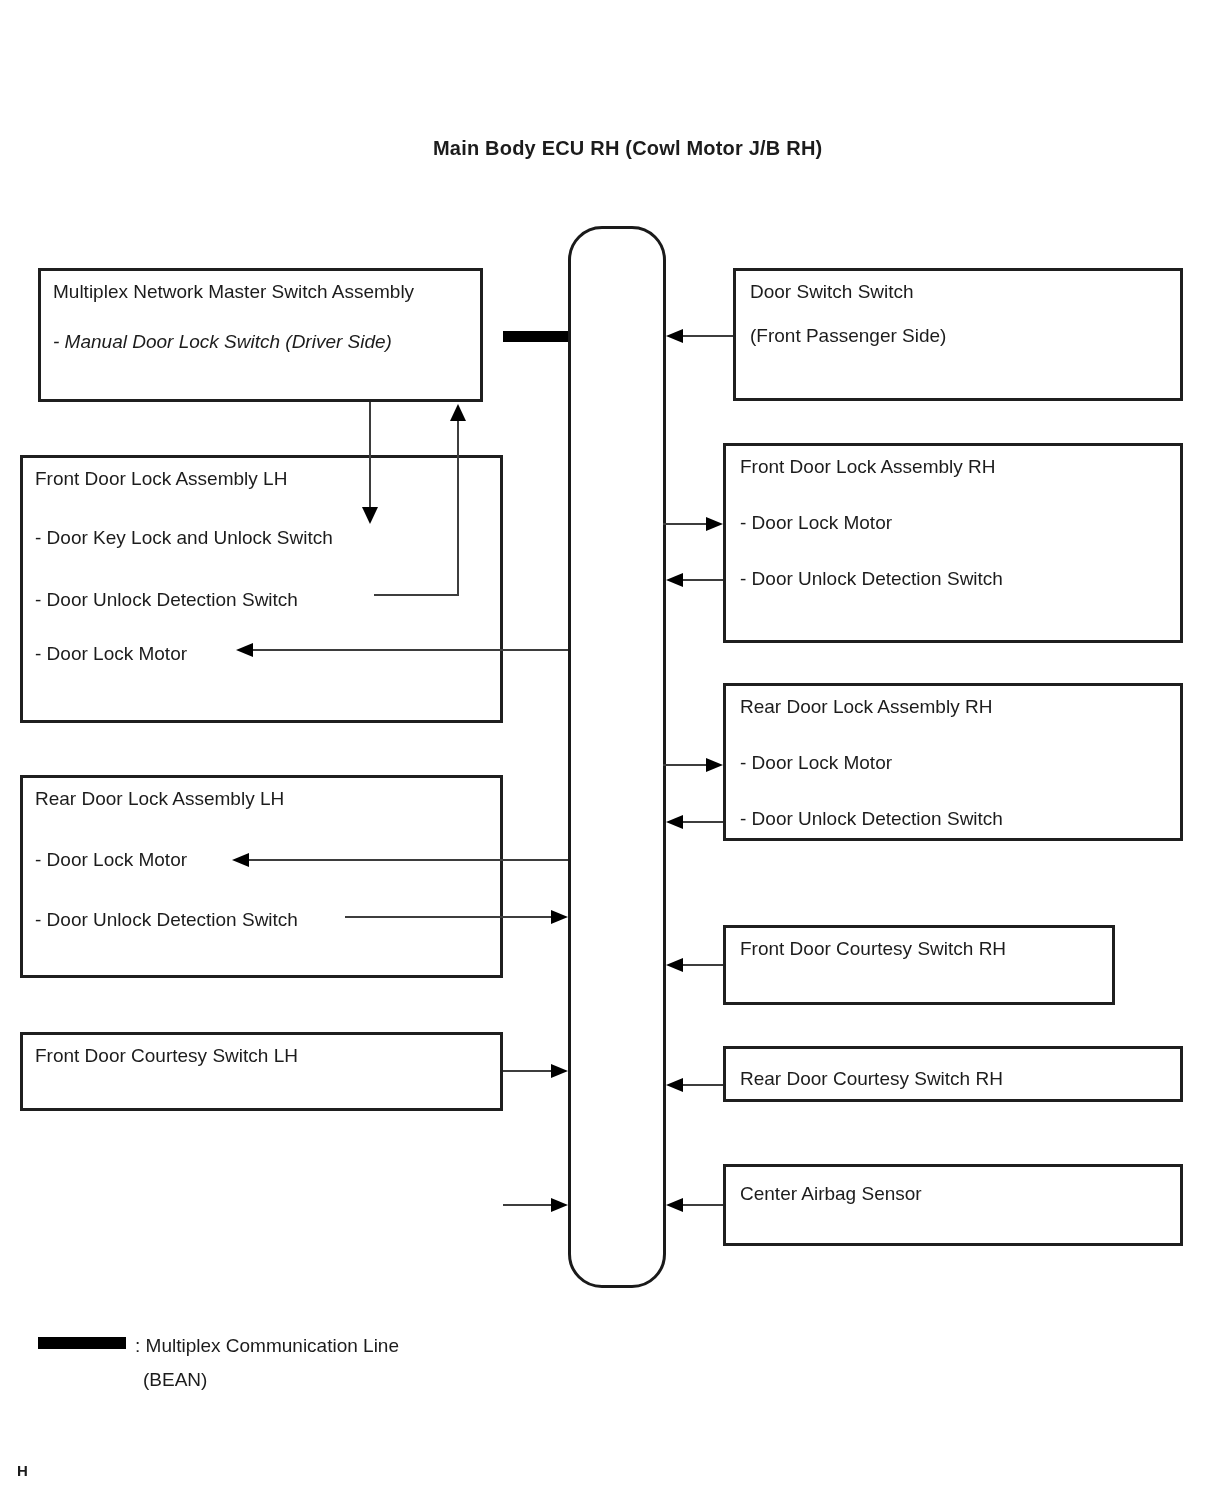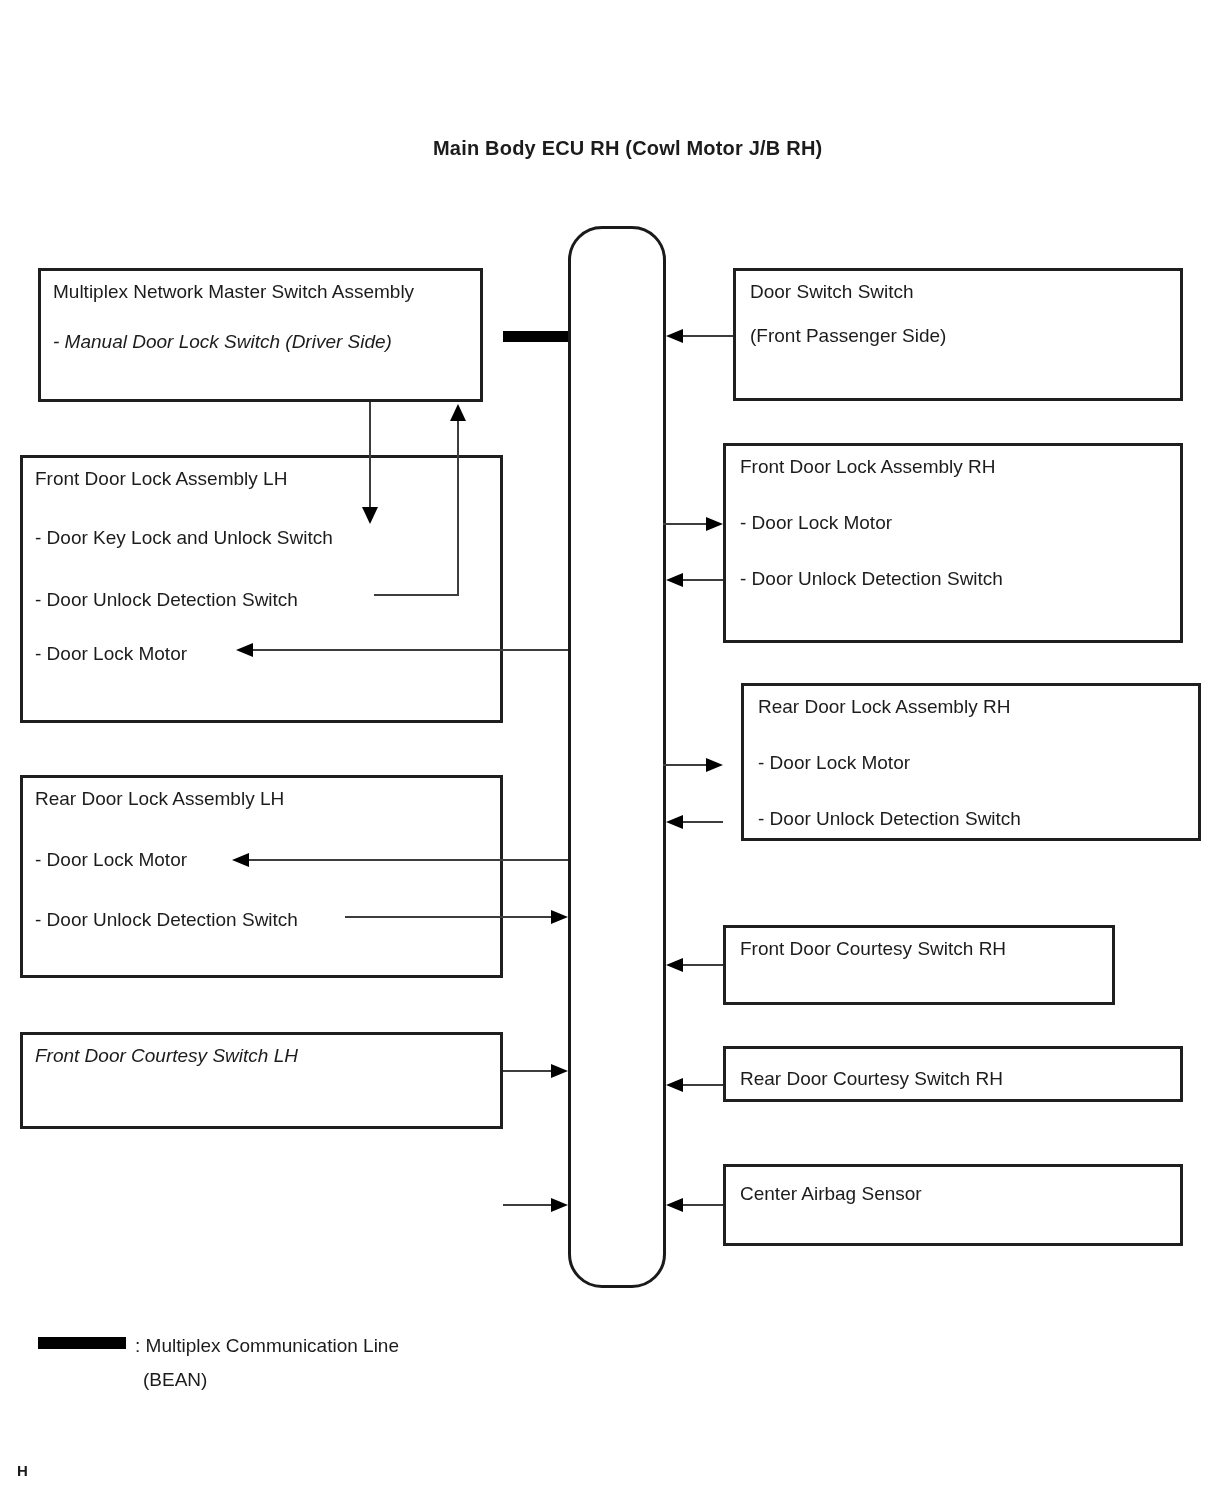--- a/index.html
+++ b/index.html
@@ -54,21 +54,21 @@
   </div>
 
   <div class="nbox" style="left:20px;top:775px;width:483px;height:203px;">
     <div class="pad">
       <div class="bt">Rear Door Lock Assembly LH</div>
       <div class="item" style="margin-top:38px;">- Door Lock Motor</div>
       <div class="item" style="margin-top:37px;">- Door Unlock Detection Switch</div>
     </div>
   </div>
 
-  <div class="nbox" style="left:20px;top:1032px;width:483px;height:97px;font-style:italic;">
+  <div class="nbox" style="left:20px;top:1032px;width:483px;height:79px;">
     <div class="pad">
       <div class="bt">Front Door Courtesy Switch LH</div>
     </div>
   </div>
 
 
   <div class="nbox rbox" style="left:733px;top:268px;width:450px;height:133px;">
     <div class="pad">
       <div class="bt">Door Switch Switch</div>
       <div class="bt" style="margin-top:21px;">(Front Passenger Side)</div>
@@ -76,21 +76,21 @@
   </div>
 
   <div class="nbox rbox" style="left:723px;top:443px;width:460px;height:200px;">
     <div class="pad">
       <div class="bt">Front Door Lock Assembly RH</div>
       <div class="item" style="margin-top:33px;">- Door Lock Motor</div>
       <div class="item" style="margin-top:33px;">- Door Unlock Detection Switch</div>
     </div>
   </div>
 
-  <div class="nbox rbox" style="left:723px;top:683px;width:460px;height:158px;margin-left:18px;">
+  <div class="nbox rbox" style="left:723px;top:683px;width:460px;height:158px;">
     <div class="pad">
       <div class="bt">Rear Door Lock Assembly RH</div>
       <div class="item" style="margin-top:33px;">- Door Lock Motor</div>
       <div class="item" style="margin-top:33px;">- Door Unlock Detection Switch</div>
     </div>
   </div>
 
   <div class="nbox rbox" style="left:723px;top:925px;width:392px;height:80px;">
     <div class="pad">
       <div class="bt">Front Door Courtesy Switch RH</div>

